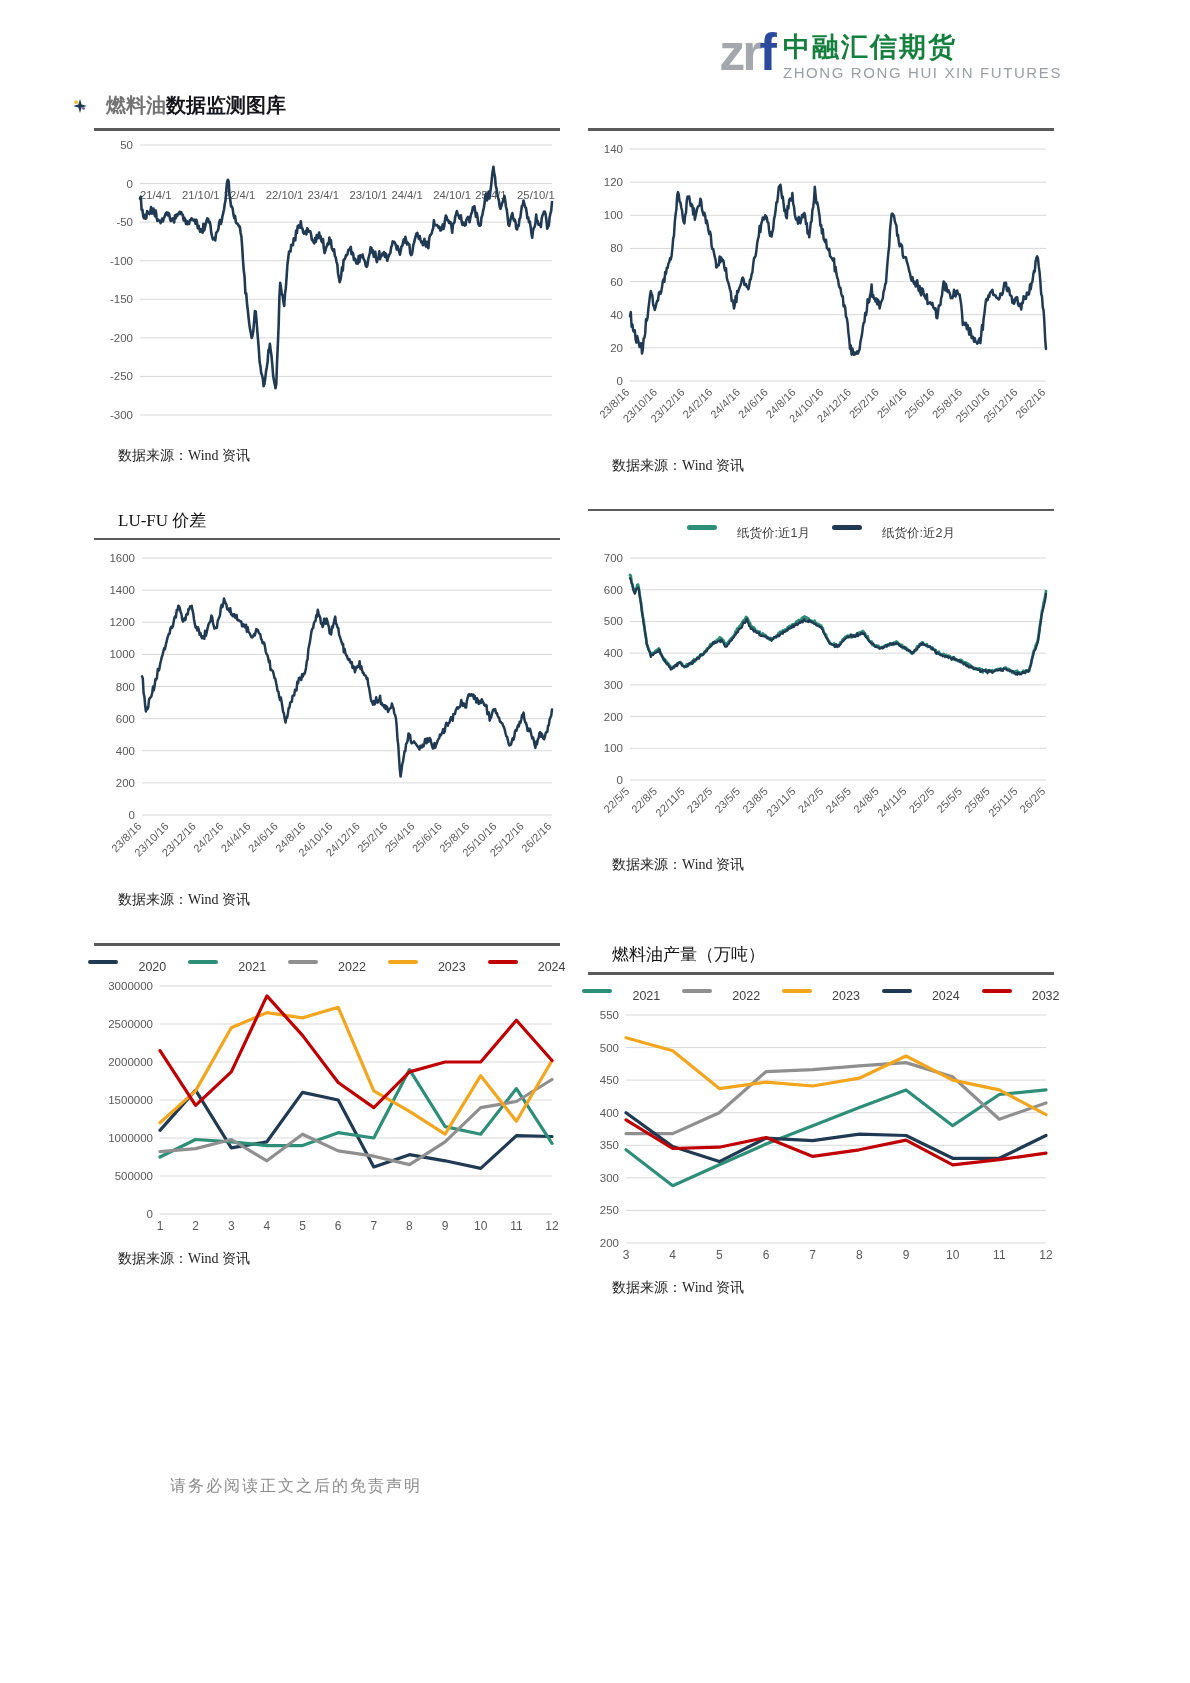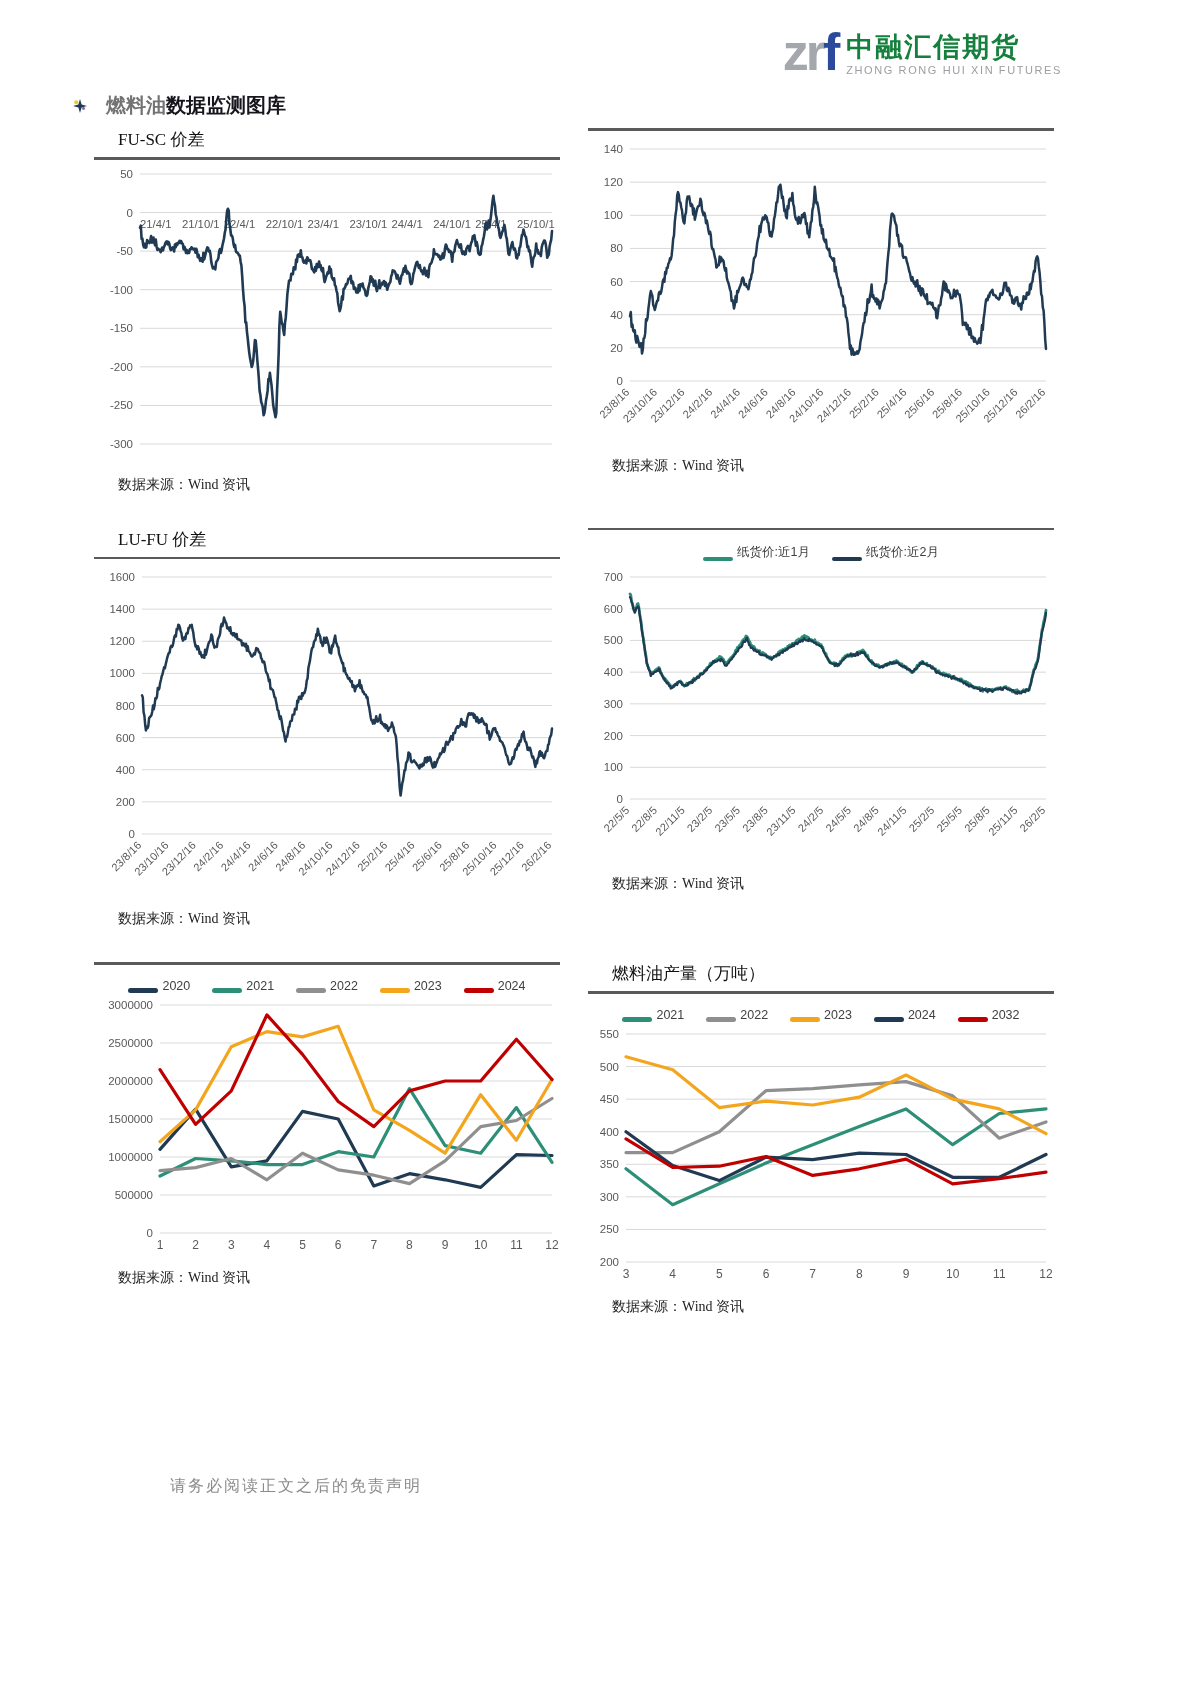--- a/index.html
+++ b/index.html
@@ -6,32 +6,32 @@
   body {
     width:1190px; height:1683px; background:#ffffff; position:relative;
     font-family:"Liberation Serif", serif; overflow:hidden;
   }
   .header { position:absolute; top:28px; right:128px; display:flex; align-items:flex-start; gap:9px; }
   .logo-word { font-family:"Liberation Sans", sans-serif; font-weight:bold; font-size:52px; line-height:48px; letter-spacing:-3px; }
   .logo-zr { color:#a4a7ab; }
   .logo-f  { color:#2b4a9c; }
   .logo-names { padding-top:4px; }
   .company-cn { color:#15803d; font-weight:bold; font-size:27px; letter-spacing:2px; line-height:30px; font-family:"Liberation Sans", sans-serif;}
-  .company-en { color:#9b9ea2; font-size:11px; letter-spacing:1.6px; font-family:"Liberation Sans", sans-serif; margin-top:2px;}
+  .company-en { color:#9b9ea2; font-size:15px; letter-spacing:1.6px; font-family:"Liberation Sans", sans-serif; margin-top:2px;}
   .page-title-row { position:absolute; top:92px; left:72px; display:flex; align-items:center; gap:18px; }
   .bullet { width:16px; height:16px; }
   .page-title { font-size:20px; font-weight:bold; }
   .pt-accent { color:#737373; }
   .pt-rest { color:#16161d; }
   .grid { position:absolute; top:128px; left:94px; width:960px; display:grid; grid-template-columns:466px 466px; column-gap:28px; row-gap:34px; }
   .cell {}
   .chart-title { font-size:17px; color:#111; padding-left:24px; margin-bottom:6px; }
   .rule { height:2.5px; background:#5a5a5a; width:100%; margin-bottom:4px; }
   .legend-row { display:flex; justify-content:center; gap:22px; padding:10px 0 2px 0; font-family:"Liberation Sans", sans-serif; font-size:12.5px; color:#404040; }
-  .legend-item { display:flex; align-items:flex-end; gap:4px; }
+  .legend-item { display:flex; align-items:flex-start; gap:20px; }
   .swatch { display:inline-block; width:30px; height:4.5px; border-radius:2.5px; }
   .source { font-size:14px; color:#222; padding-left:24px; margin-top:8px; }
   .footer { position:absolute; top:1476px; left:170px; font-size:16px; color:#8c8c8c; letter-spacing:2px; }
   svg text { font-family:"Liberation Sans", sans-serif; }
 </style>
 </head>
 <body>
 
 <div class="header">
   <div class="logo-word"><span class="logo-zr">zr</span><span class="logo-f">f</span></div>
@@ -46,21 +46,20 @@
     <polygon points="8,1 9.6,6.4 15,8 9.6,9.6 8,15 6.4,9.6 1,8 6.4,6.4" fill="#1f3a52"></polygon>
     <circle cx="4.2" cy="4.2" r="2" fill="#e8c83c"></circle>
     <circle cx="11.5" cy="10.5" r="1.4" fill="#7a5fae"></circle>
   </svg>
   <div class="page-title"><span class="pt-accent">燃料油</span><span class="pt-rest">数据监测图库</span></div>
 </div>
 
 <div class="grid">
 
   <div class="cell">
-    <div class="chart-title">FU-SC 价差</div>
     <div class="rule"></div>
     <div><svg width="466" height="300" viewBox="0 0 466 300">
           <line x1="46" x2="458" y1="280" y2="280" stroke="#d9d9d9" stroke-width="1"></line>
           <text x="39" y="284" text-anchor="end" font-size="11.5" fill="#595959">-300</text>
           <line x1="46" x2="458" y1="241.42857142857142" y2="241.42857142857142" stroke="#d9d9d9" stroke-width="1"></line>
           <text x="39" y="245.42857142857142" text-anchor="end" font-size="11.5" fill="#595959">-250</text>
           <line x1="46" x2="458" y1="202.85714285714286" y2="202.85714285714286" stroke="#d9d9d9" stroke-width="1"></line>
           <text x="39" y="206.85714285714286" text-anchor="end" font-size="11.5" fill="#595959">-200</text>
           <line x1="46" x2="458" y1="164.28571428571428" y2="164.28571428571428" stroke="#d9d9d9" stroke-width="1"></line>
           <text x="39" y="168.28571428571428" text-anchor="end" font-size="11.5" fill="#595959">-150</text>

